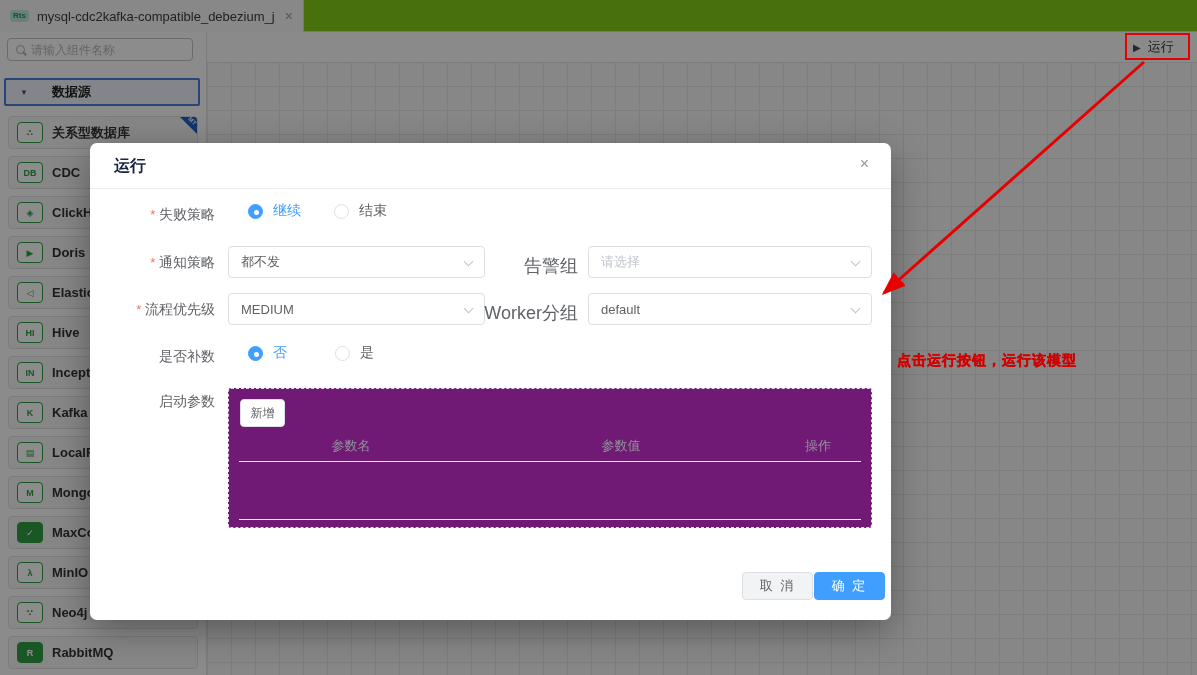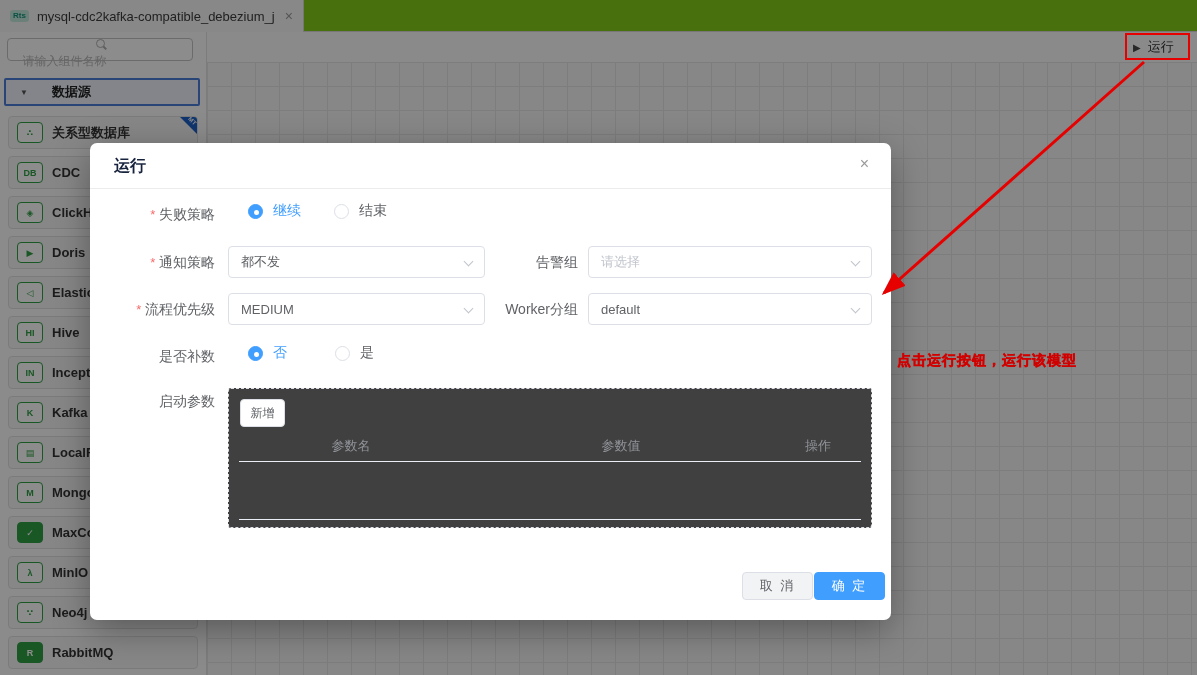--- a/index.html
+++ b/index.html
@@ -15,21 +15,21 @@
   .tab-close { color:#9a9a9a; font-size:14px; margin-left:2px; cursor:pointer; }
 
   
   .topstrip { position:absolute; left:207px; top:32px; right:0; height:30px; background:#fbfbfb; z-index:1; }
   .run-btn { position:absolute; left:1133px; top:38px; display:flex; align-items:center; gap:7px; z-index:3; cursor:pointer; }
   .run-caret { color:#4a4a4a; font-size:10px; }
   .run-label { color:#333; font-size:13px; }
 
   
   .sidebar { position:absolute; left:0; top:32px; width:207px; bottom:0; background:#fdfdfd; border-right:1px solid #e2e2e2; z-index:2; }
-  .search-box { position:absolute; left:7px; top:6px; width:186px; height:23px; border:1px solid #c4c4c4; border-radius:4px; background:#fff; display:flex; align-items:center; padding:0 8px; gap:6px;flex-direction:column; }
+  .search-box { position:absolute; left:7px; top:6px; width:186px; height:23px; border:1px solid #c4c4c4; border-radius:4px; background:#fff; display:flex; align-items:center; padding:0 8px; gap:6px; }
   .mag { position:relative; width:9px; height:9px; border:1.5px solid #aeaeae; border-radius:50%; flex:none; }
   .mag::after { content:""; position:absolute; width:4px; height:1.5px; background:#aeaeae; right:-3px; bottom:-1px; transform:rotate(45deg); }
   .search-input { border:none; outline:none; flex:1; font-size:12px; color:#333; background:transparent; }
   .search-input::placeholder { color:#b8b8b8; }
   .section-hd { position:absolute; left:4px; top:46px; width:196px; height:28px; background:#eef3fb; border:2px solid #4c7ed9; border-radius:2px; display:flex; align-items:center; padding:0 14px; gap:24px; cursor:pointer; }
   .tri { font-size:8px; color:#555; }
   .section-title { font-size:13px; font-weight:bold; color:#222; }
   .s-list { position:absolute; left:0; top:84px; right:0; }
   .s-item { position:relative; height:33px; margin:0 8px 7px 8px; background:#f6f6f6; border:1px solid #e1e1e1; border-radius:4px; display:flex; align-items:center; gap:9px; padding:0 8px; overflow:hidden; cursor:pointer; }
   .s-icon { width:26px; height:21px; border:1.5px solid #2f9e44; border-radius:4px; color:#2f9e44; background:#fff; font-size:9px; font-weight:bold; display:flex; align-items:center; justify-content:center; flex:none; }
@@ -45,33 +45,33 @@
 
   
   .dim { position:absolute; inset:0; background:rgba(0,0,0,0.45); z-index:30; }
 
   
   .modal { position:absolute; left:90px; top:143px; width:801px; height:477px; background:#fff; border-radius:7px; box-shadow:0 10px 36px rgba(0,0,0,.35); z-index:40; }
   .m-header { position:relative; height:46px; border-bottom:1px solid #ececec; }
   .m-title { position:absolute; left:24px; top:0; line-height:46px; font-size:16px; font-weight:600; color:#17233d; }
   .m-close { position:absolute; right:22px; top:13px; font-size:16px; color:#999; cursor:pointer; line-height:1; }
   .f-label { position:absolute; left:0; width:125px; text-align:right; font-size:14px; color:#606266; }
-  .f-label2 { position:absolute; left:374px; width:114px; text-align:right; font-size:14px; color:#606266; }
+  .f-label2 { position:absolute; left:374px; width:114px; text-align:right; font-size:18px; color:#606266; }
   .req::before { content:"* "; color:#f56c6c; font-size:13px; }
   .radio-row { position:absolute; display:flex; align-items:center; }
   .r-opt { display:flex; align-items:center; gap:10px; cursor:pointer; }
   .r-dot { width:15px; height:15px; border-radius:50%; border:1px solid #dcdfe6; background:#fff; position:relative; flex:none; }
   .r-opt.on .r-dot { background:#409eff; border-color:#409eff; }
   .r-opt.on .r-dot::after { content:""; position:absolute; left:5px; top:5px; width:5px; height:5px; border-radius:50%; background:#fff; }
   .r-txt { font-size:14px; color:#606266; }
   .r-opt.on .r-txt { color:#409eff; }
   .select { position:absolute; height:32px; border:1px solid #dcdfe6; border-radius:4px; background:#fff; display:flex; align-items:center; padding:0 28px 0 12px; font-size:13px; color:#606266; cursor:pointer; }
   .select .chev { position:absolute; right:12px; top:11px; width:7px; height:7px; border-right:1.5px solid #c0c4cc; border-bottom:1.5px solid #c0c4cc; transform:rotate(45deg); }
   .select.ph { color:#c0c4cc; }
-  .params-panel { position:absolute; left:138px; top:245px; width:644px; height:140px; border:1px dashed #dcdfe6; border-radius:3px; background:#404040; }
+  .params-panel { position:absolute; left:138px; top:245px; width:644px; height:140px; border:1px dashed #dcdfe6; border-radius:3px; background:#701a75; }
   .add-btn { position:absolute; left:11px; top:10px; width:45px; height:28px; border:1px solid #dcdfe6; border-radius:4px; background:#fff; font-size:12px; color:#606266; display:flex; align-items:center; justify-content:center; cursor:pointer; }
   .p-head { position:absolute; left:0; top:48px; width:100%; display:flex; padding:0 40px 0 22px; font-size:13px; color:#909399; }
   .p-head .c1 { width:200px; text-align:center; }
   .p-head .c2 { flex:1; text-align:center; }
   .p-head .c3 { width:40px; text-align:right; }
   .p-div1 { position:absolute; left:10px; right:10px; top:72px; border-top:1px solid #ebeef5; }
   .p-empty { position:absolute; left:0; top:96px; width:100%; text-align:center; font-size:13px; color:#909399; }
   .p-div2 { position:absolute; left:10px; right:10px; top:130px; border-top:1px solid #ebeef5; }
   .btn { position:absolute; top:429px; width:71px; height:28px; border-radius:4px; font-size:13px; display:flex; align-items:center; justify-content:center; cursor:pointer; letter-spacing:2px; }
   .btn-cancel { left:652px; background:#f2f3f5; border:1px solid #dcdfe6; color:#606266; }

